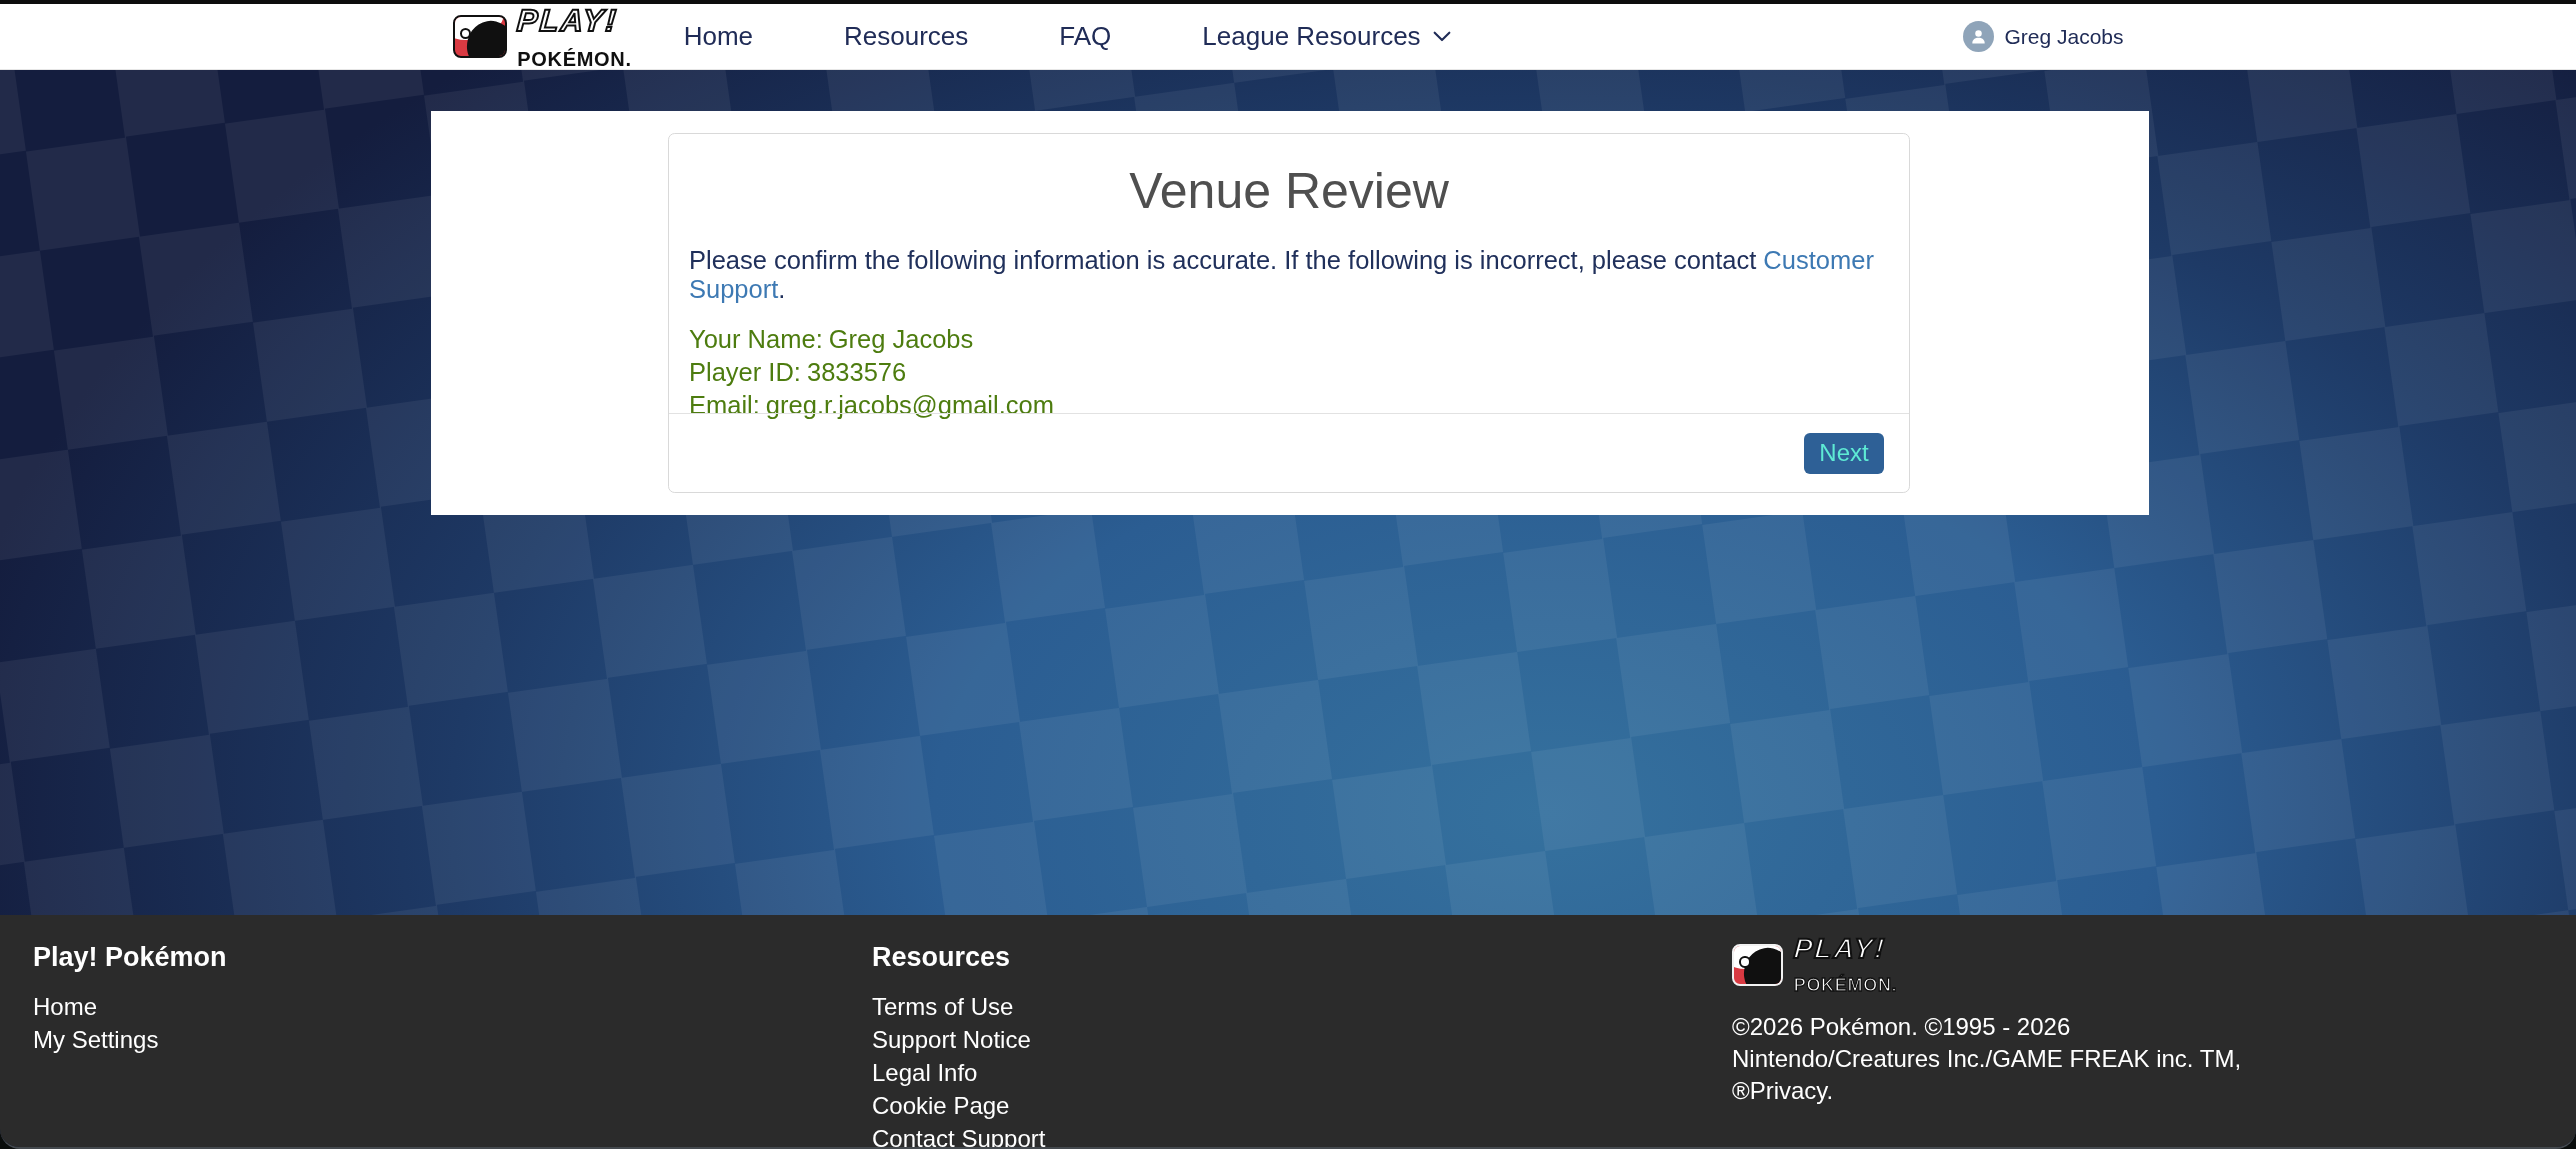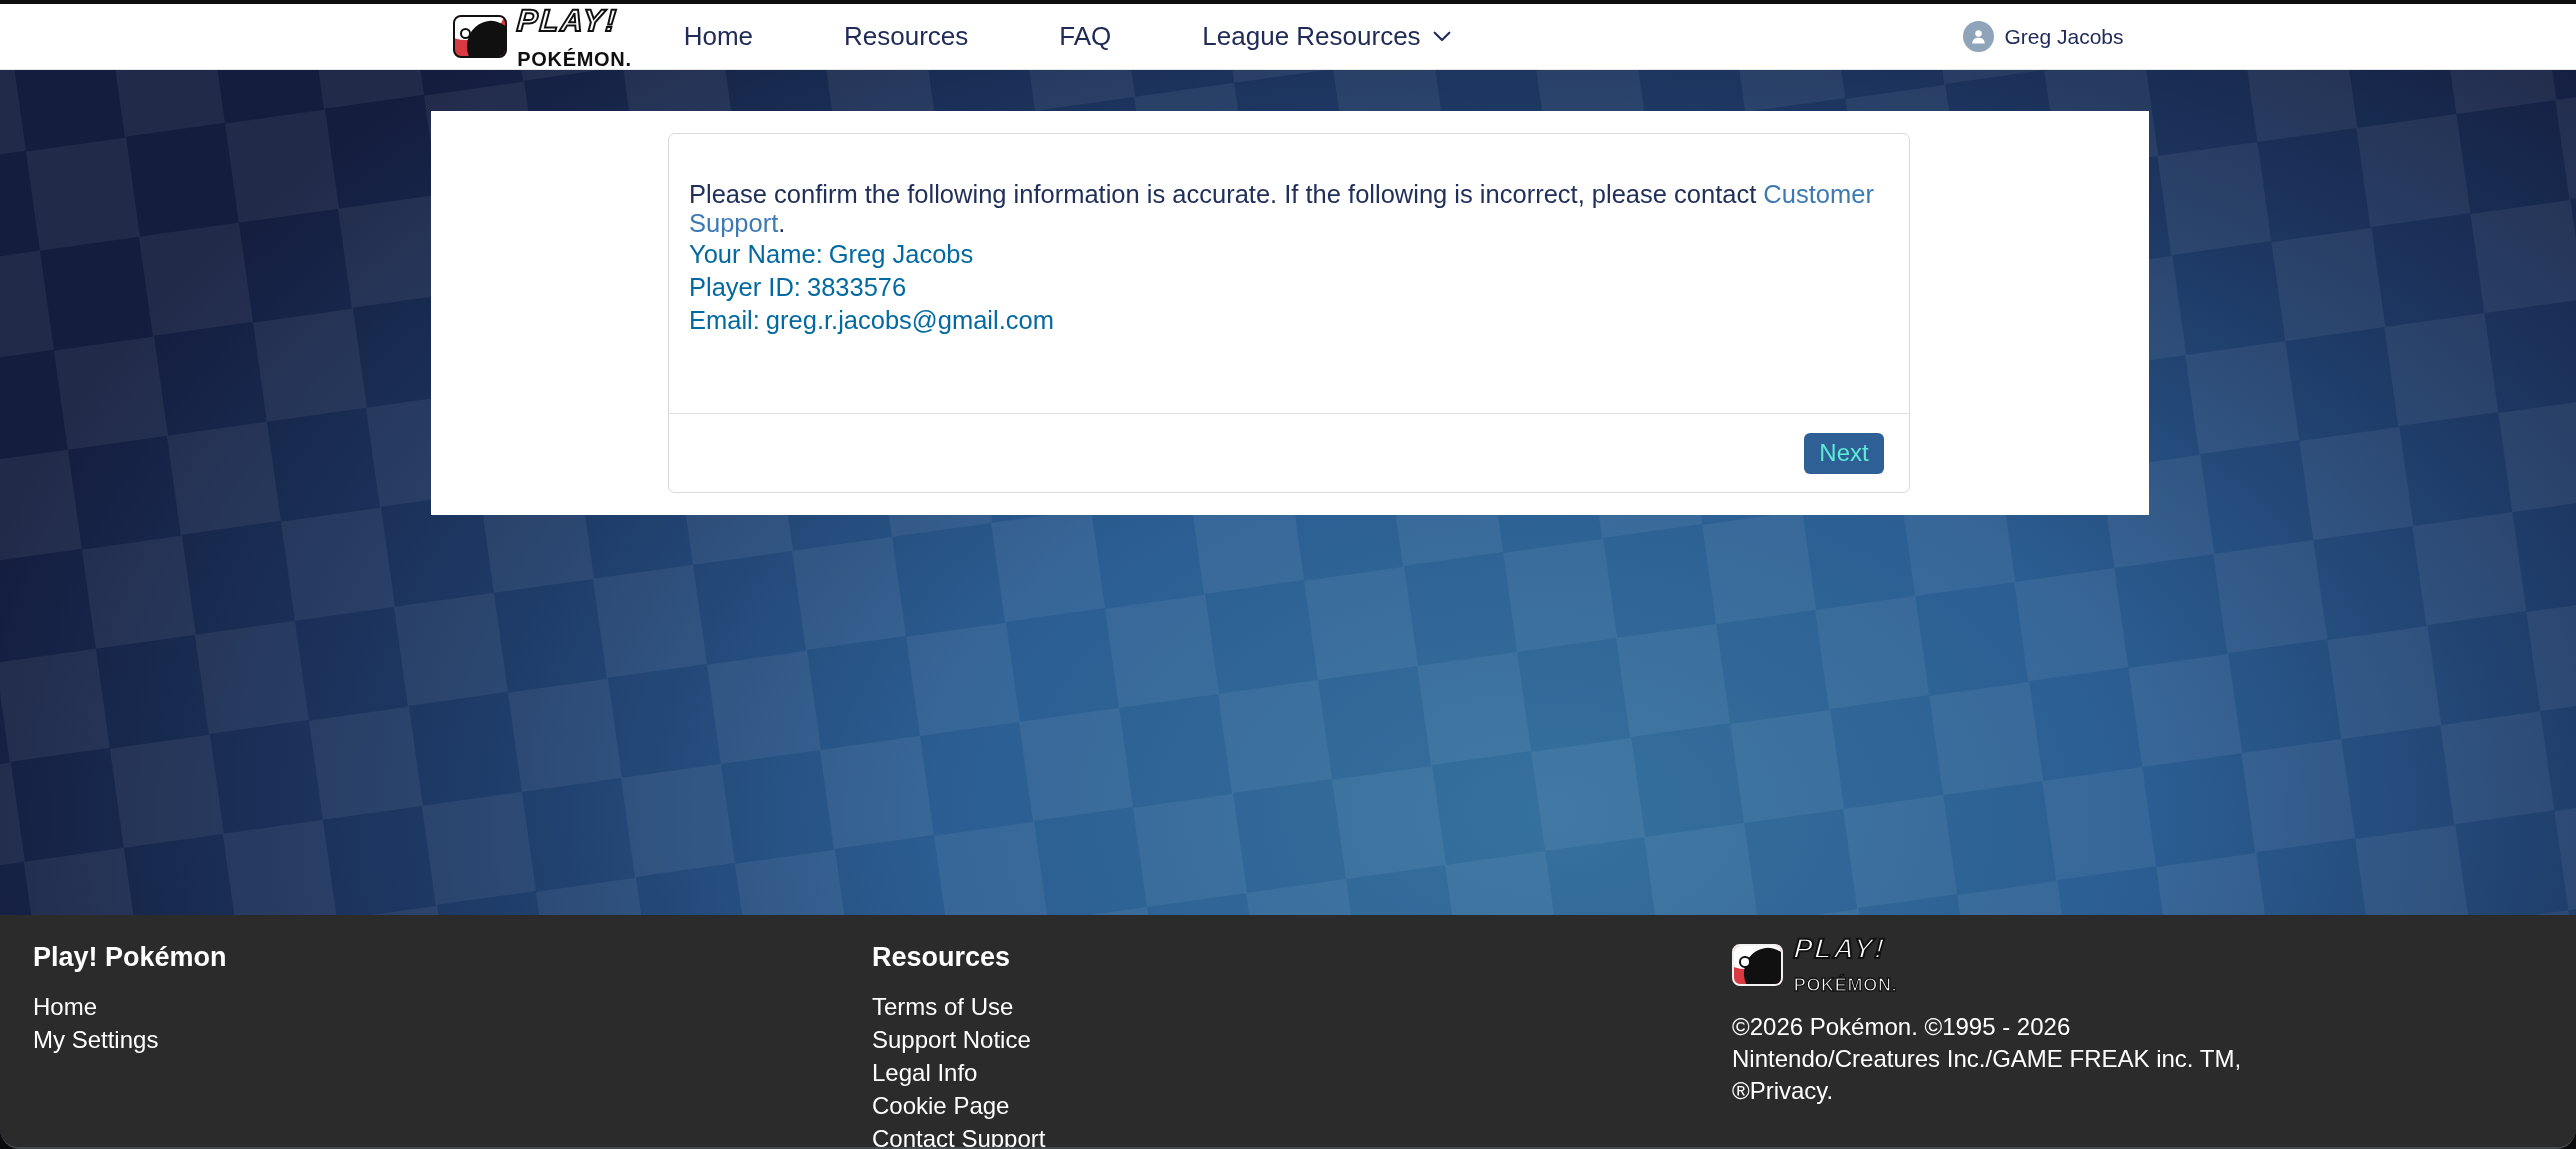--- a/index.html
+++ b/index.html
@@ -47,21 +47,21 @@
 
   .content-panel { position:absolute; left:431px; top:41px; width:1718px; height:404px;
                    background:#ffffff; z-index:2; }
 
   .card { position:absolute; left:237px; top:22px; width:1242px; height:360px;
           background:#ffffff; border:1.3px solid #d9d9d9; border-radius:6.7px; }
   .card-body { padding:20px 20px 0; }
   .card-title { font-size:50px; font-weight:400; color:#4f4f4f; text-align:center; margin-top:8px; }
   .card-intro { margin-top:25.5px; font-size:25.5px; color:#20305b; }
   .link { color:#3d79b3; text-decoration:none; cursor:pointer; }
-  .info { font-size:25.5px; color:#0369a1; line-height:33px; }
+  .info { margin-top:19px; font-size:25.5px; color:#4d7c0f; line-height:33px; }
   .info .lbl { margin-right:6px; }
   .card-footer { position:absolute; bottom:0; left:0; width:100%; height:79px;
                  border-top:1.3px solid #e2e2e2; display:flex; align-items:center;
                  justify-content:flex-end; padding-right:25px; }
   .next-btn { width:80px; height:41px; background:#2e6096; color:#5eead4; font-size:24px;
               font-family:"Liberation Sans", sans-serif; border:none; border-radius:6px; cursor:pointer; }
 
   
   .footer { height:236px; background:#2b2b2b; display:flex; color:#ffffff; }
   .fcol1 { margin-left:33px; width:839px; padding-top:27px; }
@@ -116,20 +116,21 @@
         <span class="user-name">Greg Jacobs</span>
       </div>
 
     </div>
   </header>
 
   <div class="hero">
     <div class="content-panel">
       <div class="card">
         <div class="card-body">
+          <h1 class="card-title">Venue Review</h1>
           <p class="card-intro"><span>Please confirm the following information is accurate. If the following is incorrect, please contact </span><a class="link">Customer Support</a><span>.</span></p>
           <div class="info">
             <div class="info-line"><span class="lbl">Your Name:</span><span>Greg Jacobs</span></div>
             <div class="info-line"><span class="lbl">Player ID:</span><span>3833576</span></div>
             <div class="info-line"><span class="lbl">Email:</span><span>greg.r.jacobs@gmail.com</span></div>
           </div>
         </div>
         <div class="card-footer">
           <button class="next-btn">Next</button>
         </div>

